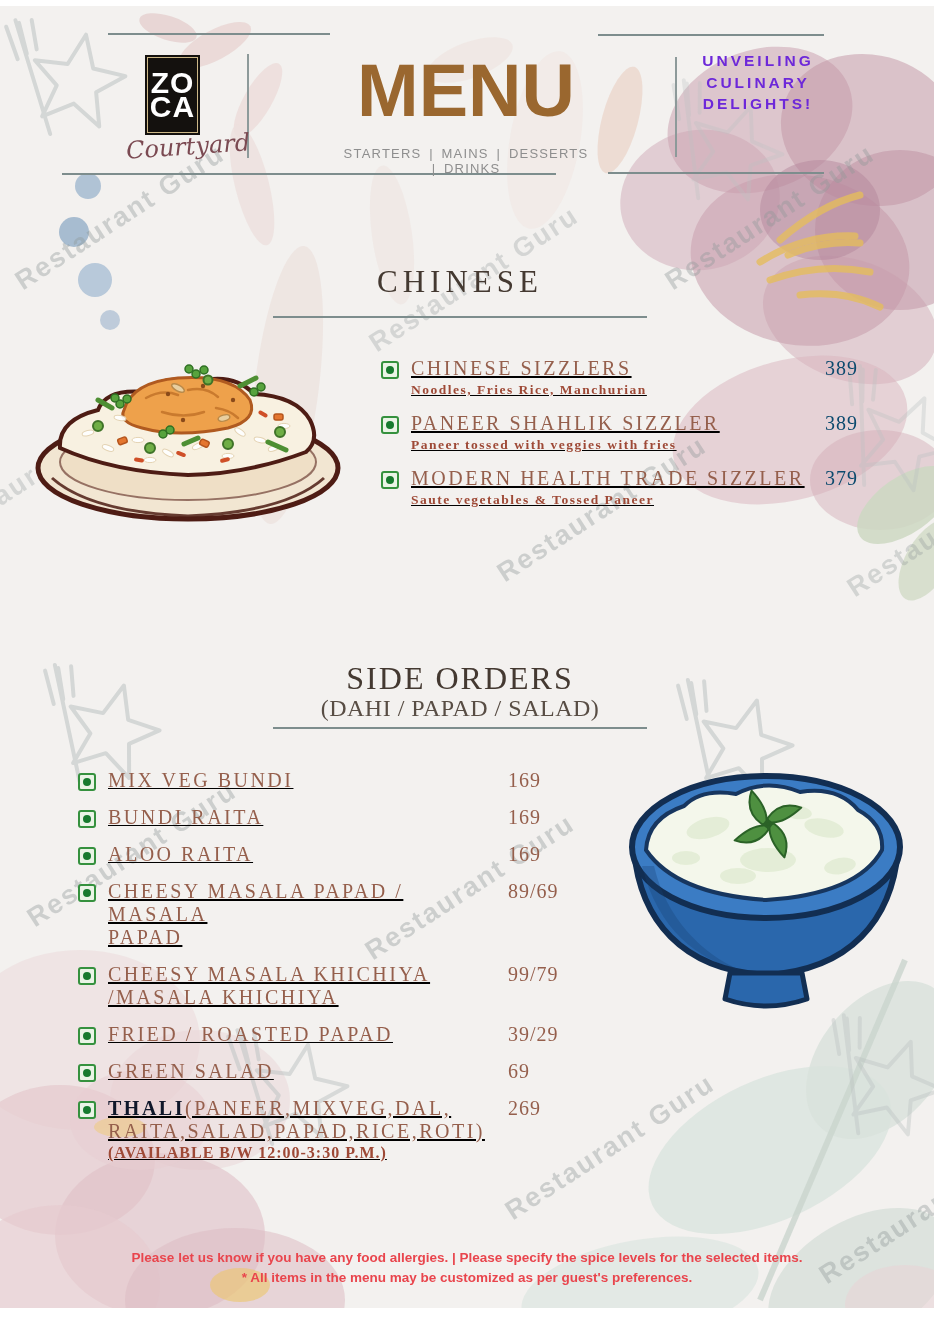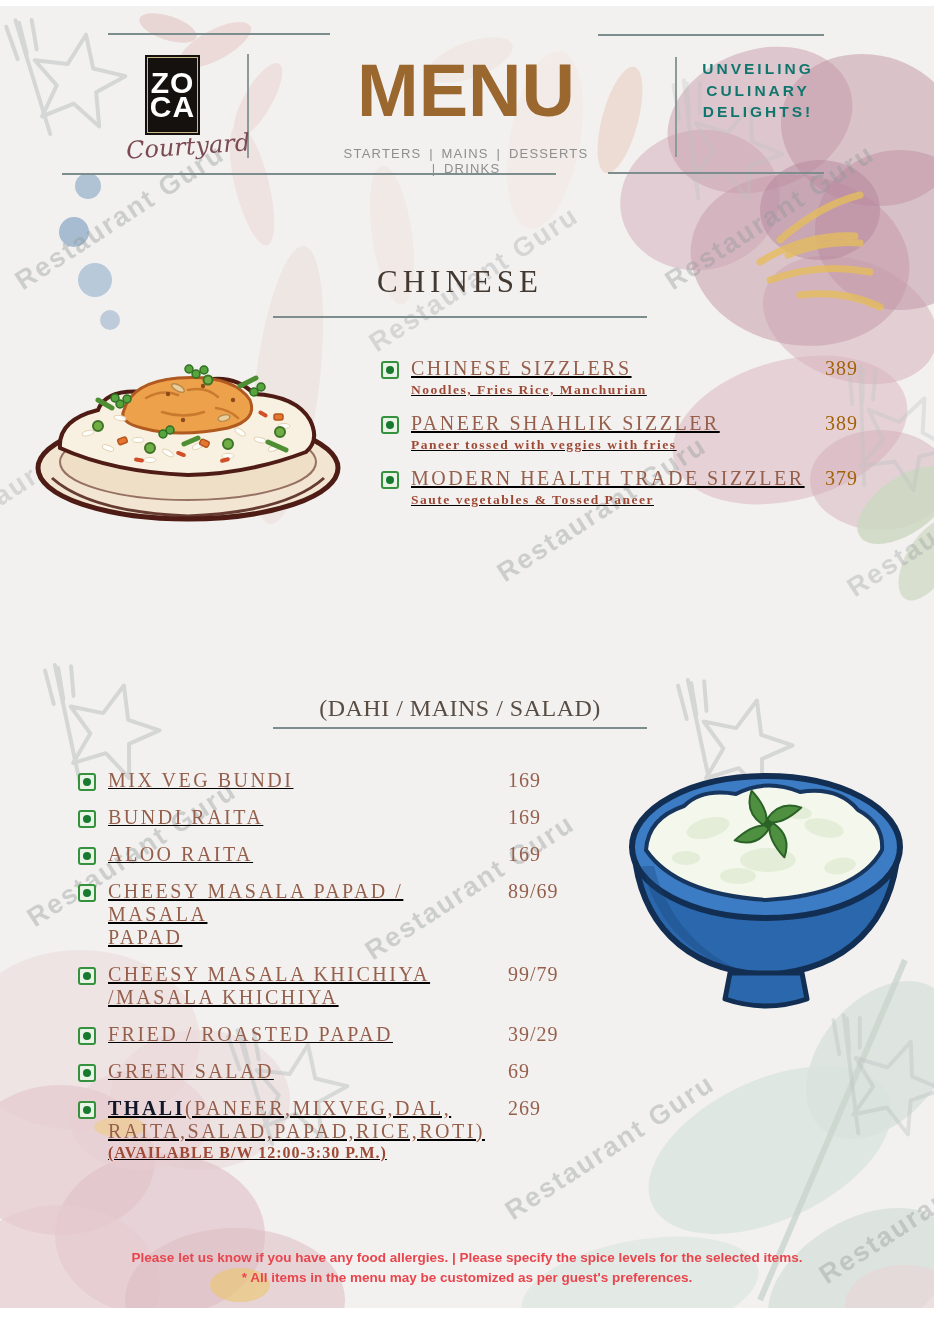--- a/index.html
+++ b/index.html
@@ -23,23 +23,23 @@
                  font-size:30px;line-height:24px;letter-spacing:1px;}
   .logo-script{left:126px;top:133px;width:110px;text-align:center;
                font-family:"DejaVu Serif",serif;font-style:italic;font-size:24px;
                color:#7b4a52;transform:rotate(-4deg);}
   .menu-title{left:340px;top:52px;width:252px;text-align:center;
               font-family:"Liberation Sans",sans-serif;font-weight:bold;font-size:74px;
               letter-spacing:0px;color:#9a672f;line-height:78px;}
   .menu-subtitle{left:340px;top:146px;width:252px;text-align:center;
                  font-family:"Liberation Sans",sans-serif;font-size:13px;
                  letter-spacing:1.2px;word-spacing:3px;color:#8e8e8e;}
-  .tagline{left:698px;top:58px;width:120px;text-align:center;
+  .tagline{left:698px;top:50px;width:120px;text-align:center;
            font-family:"Liberation Sans",sans-serif;font-weight:bold;font-size:15.5px;
-           letter-spacing:3px;line-height:21.5px;color:#0f766e;}
+           letter-spacing:3px;line-height:21.5px;color:#6d28d9;}
 
   
   .sec-title{width:400px;text-align:center;color:#443931;}
   .sizzlers-title{left:260px;top:264px;font-size:31px;letter-spacing:5px;}
   .side-title{left:260px;top:660px;font-size:32px;letter-spacing:2px;}
   .side-subtitle{left:220px;top:695px;width:480px;text-align:center;
                  font-size:24px;letter-spacing:.5px;color:#584d44;}
 
   
   .menu-list{position:absolute;z-index:2;}
@@ -48,21 +48,21 @@
        background:#eaf4e6;border-radius:3px;display:flex;align-items:center;justify-content:center;}
   .veg i{width:8px;height:8px;border-radius:50%;background:#177a2e;}
   .itext{flex:1;padding-left:12px;text-decoration:underline;}
   .iname{font-size:20px;letter-spacing:2.5px;color:#955f4c;line-height:23px;}
   .idesc{font-size:13.5px;font-weight:bold;letter-spacing:1.5px;color:#9e4936;margin-top:2px;}
   .inote{font-size:16px;font-weight:bold;letter-spacing:1px;color:#9e4936;margin-top:1px;}
   .bold-red{font-weight:bold;color:#0f172a;}
   .sizzler-list{left:381px;top:357px;width:477px;}
   .sizzler-list .row{margin-bottom:14px;}
   .sizzler-list .price{flex:none;width:52px;text-align:right;font-size:20px;
-                       letter-spacing:1px;color:#a16207;line-height:23px;}
+                       letter-spacing:1px;color:#0c4a6e;line-height:23px;}
   .side-list{left:78px;top:769px;width:492px;}
   .side-list .row{margin-bottom:14px;}
   .side-list .itext{flex:none;width:400px;}
   .side-list .price{flex:none;width:65px;text-align:left;font-size:20px;
                     letter-spacing:1px;color:#955f4c;line-height:23px;}
 
   
   .plate-svg{position:absolute;left:28px;top:348px;z-index:2;}
   .bowl-svg{position:absolute;left:618px;top:758px;z-index:2;}
 
@@ -287,21 +287,22 @@
       <rect x="106" y="110" width="10" height="4" rx="2" transform="rotate(10 111 112)"></rect>
       <rect x="230" y="64" width="10" height="4" rx="2" transform="rotate(30 235 66)"></rect>
     </g>
     <g fill="#e4762f" stroke="#b5551d" stroke-width="1.5">
       <rect x="90" y="90" width="9" height="6" rx="2" transform="rotate(-20 94 93)"></rect>
       <rect x="172" y="92" width="9" height="6" rx="2" transform="rotate(25 176 95)"></rect>
       <rect x="246" y="66" width="9" height="6" rx="2"></rect>
     </g>
   </svg>
 
-  <div class="content side-subtitle">(DAHI / MAINS / SALAD)</div>
+  <div class="content sec-title side-title">SIDE ORDERS</div>
+  <div class="content side-subtitle">(DAHI / PAPAD / SALAD)</div>
   <div class="hr" style="left:273px;top:727px;width:374px"></div>
 
   <div class="menu-list side-list">
     <div class="row">
       <span class="veg">
           <i></i>
         </span>
       <span class="itext"><span class="iname">MIX VEG BUNDI</span></span>
       <span class="price">169</span>
     </div>

